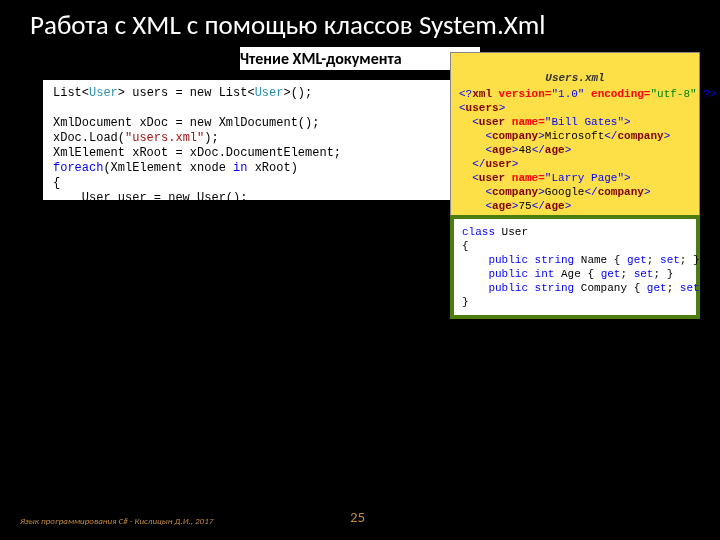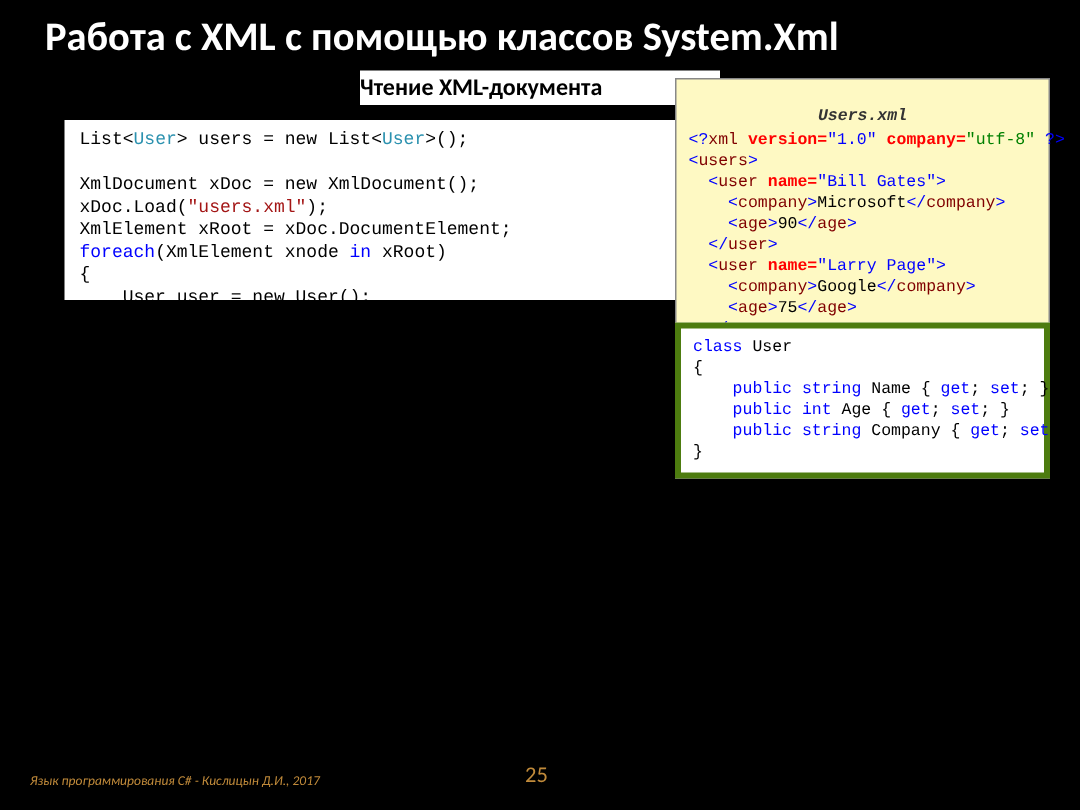--- a/index.html
+++ b/index.html
@@ -10,21 +10,21 @@
     background: #000;
     font-family: Calibri, Arial, sans-serif;
     overflow: hidden;
     position: relative;
   }
   .title-bar {
     width: 100%;
     padding: 8px 0 4px 30px;
     color: #fff;
     font-size: 27px;
-    font-weight: 700;
+    font-weight: 400;
   }
   .subtitle {
     color: #000;
     background: #fff;
     font-weight: bold;
     font-size: 16px;
     width: 240px;
     margin: 2px auto 0 auto;
     padding: 2px 0;
   }
@@ -45,36 +45,36 @@
     margin-left: 23px;
   }
   .left-code .kw { color: #0000ff; }
   .left-code .type { color: #2b91af; }
   .left-code .str { color: #a31515; }
   .right-xml {
     position: absolute;
     right: 20px;
     top: 52px;
     width: 250px;
-    background: #fef9c3;
+    background: #fde047;
     border: 1px solid #888;
     padding: 4px 8px 8px 8px;
     font-family: Consolas, "Courier New", monospace;
     font-size: 11px;
     line-height: 14px;
     white-space: pre;
   }
   .xml-title {
     text-align: center;
     font-weight: bold;
     font-style: italic;
     color: #333;
     margin-bottom: 2px;
   }
-  .xml .tag { color: #800000; }
+  .xml .tag { color: #800000; font-weight: bold; }
   .xml .punc { color: #0000ff; }
   .xml .attr { color: #ff0000; font-weight: bold; }
   .xml .val  { color: #0000ff; }
   .xml .txt  { color: #000; text-align: right; }
   .xml .enc  { color: #008000; }
   .right-cs {
     position: absolute;
     right: 20px;
     top: 215px;
     width: 250px;
@@ -114,25 +114,25 @@
 
 <span>XmlDocument xDoc = new XmlDocument();</span>
 <span><span>xDoc.Load(</span><span class="str">"users.xml"</span><span>);</span></span>
 <span>XmlElement xRoot = xDoc.DocumentElement;</span>
 <span><span class="kw">foreach</span><span>(XmlElement xnode </span><span class="kw">in</span><span> xRoot)</span></span>
 <span>{</span>
 <span>    User user = new User();</span>
 </div>
 
 <div class="right-xml xml">
-<div class="xml-title">Users.xml</div><span><span class="punc">&lt;?</span><span class="tag">xml</span><span class="attr"> version=</span><span class="val">"1.0"</span><span class="attr"> company=</span><span class="enc">"utf-8"</span><span class="punc"> ?&gt;</span></span>
+<div class="xml-title">Users.xml</div><span><span class="punc">&lt;?</span><span class="tag">xml</span><span class="attr"> version=</span><span class="val">"1.0"</span><span class="attr"> encoding=</span><span class="enc">"utf-8"</span><span class="punc"> ?&gt;</span></span>
 <span><span class="punc">&lt;</span><span class="tag">users</span><span class="punc">&gt;</span></span>
 <span>  <span class="punc">&lt;</span><span class="tag">user</span><span class="attr"> name=</span><span class="val">"Bill Gates"</span><span class="punc">&gt;</span></span>
 <span>    <span class="punc">&lt;</span><span class="tag">company</span><span class="punc">&gt;</span><span class="txt">Microsoft</span><span class="punc">&lt;/</span><span class="tag">company</span><span class="punc">&gt;</span></span>
-<span>    <span class="punc">&lt;</span><span class="tag">age</span><span class="punc">&gt;</span><span class="txt">90</span><span class="punc">&lt;/</span><span class="tag">age</span><span class="punc">&gt;</span></span>
+<span>    <span class="punc">&lt;</span><span class="tag">age</span><span class="punc">&gt;</span><span class="txt">48</span><span class="punc">&lt;/</span><span class="tag">age</span><span class="punc">&gt;</span></span>
 <span>  <span class="punc">&lt;/</span><span class="tag">user</span><span class="punc">&gt;</span></span>
 <span>  <span class="punc">&lt;</span><span class="tag">user</span><span class="attr"> name=</span><span class="val">"Larry Page"</span><span class="punc">&gt;</span></span>
 <span>    <span class="punc">&lt;</span><span class="tag">company</span><span class="punc">&gt;</span><span class="txt">Google</span><span class="punc">&lt;/</span><span class="tag">company</span><span class="punc">&gt;</span></span>
 <span>    <span class="punc">&lt;</span><span class="tag">age</span><span class="punc">&gt;</span><span class="txt">75</span><span class="punc">&lt;/</span><span class="tag">age</span><span class="punc">&gt;</span></span>
 <span>  <span class="punc">&lt;/</span><span class="tag">user</span><span class="punc">&gt;</span></span>
 <span><span class="punc">&lt;/</span><span class="tag">users</span><span class="punc">&gt;</span></span></div>
 
 <div class="right-cs"><span><span class="kw">class</span><span> User</span></span>
 <span>{</span>
 <span><span class="kw">    public string</span><span> Name { </span><span class="kw">get</span><span>; </span><span class="kw">set</span><span>; }</span></span>

